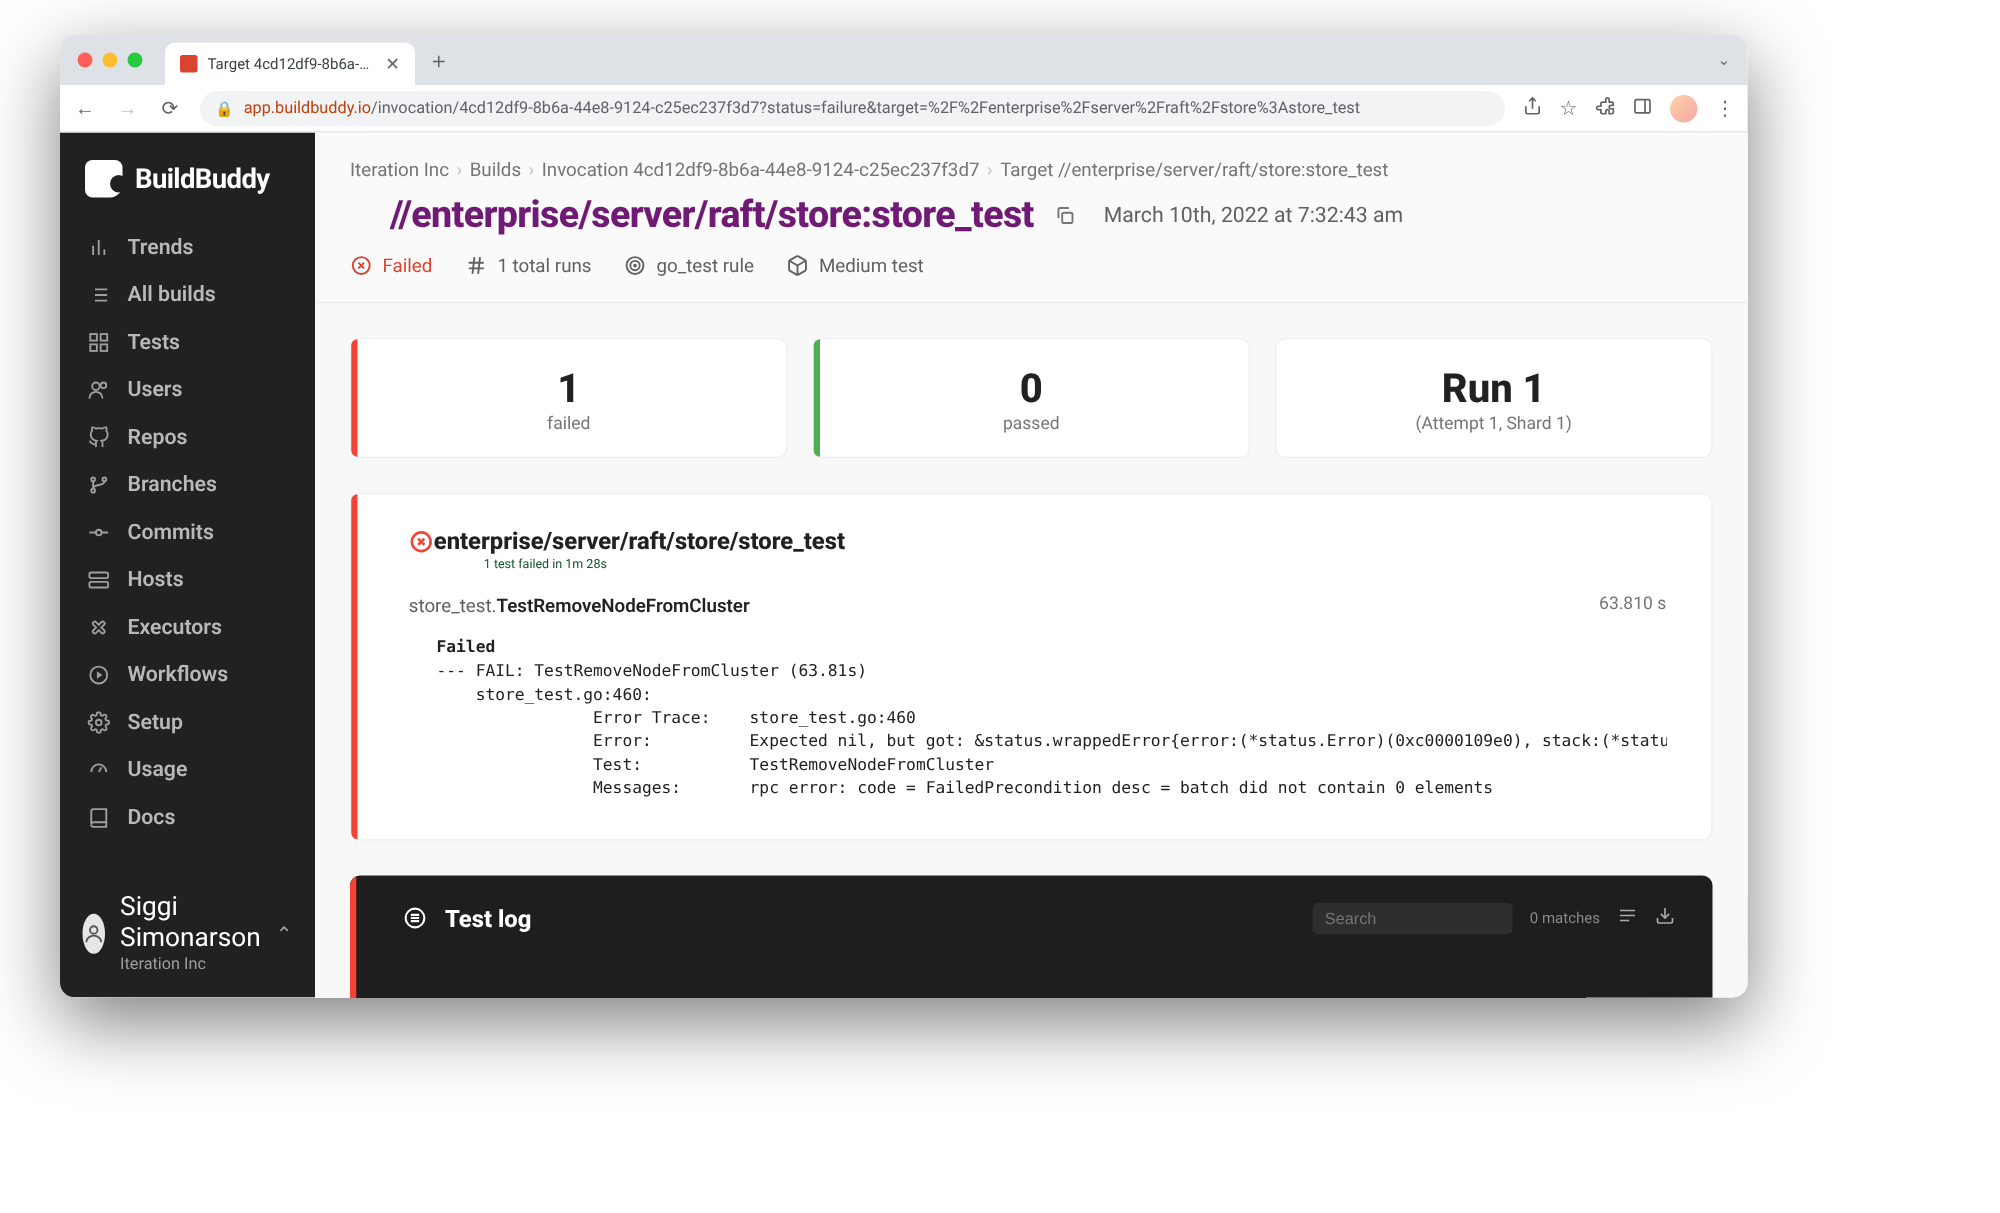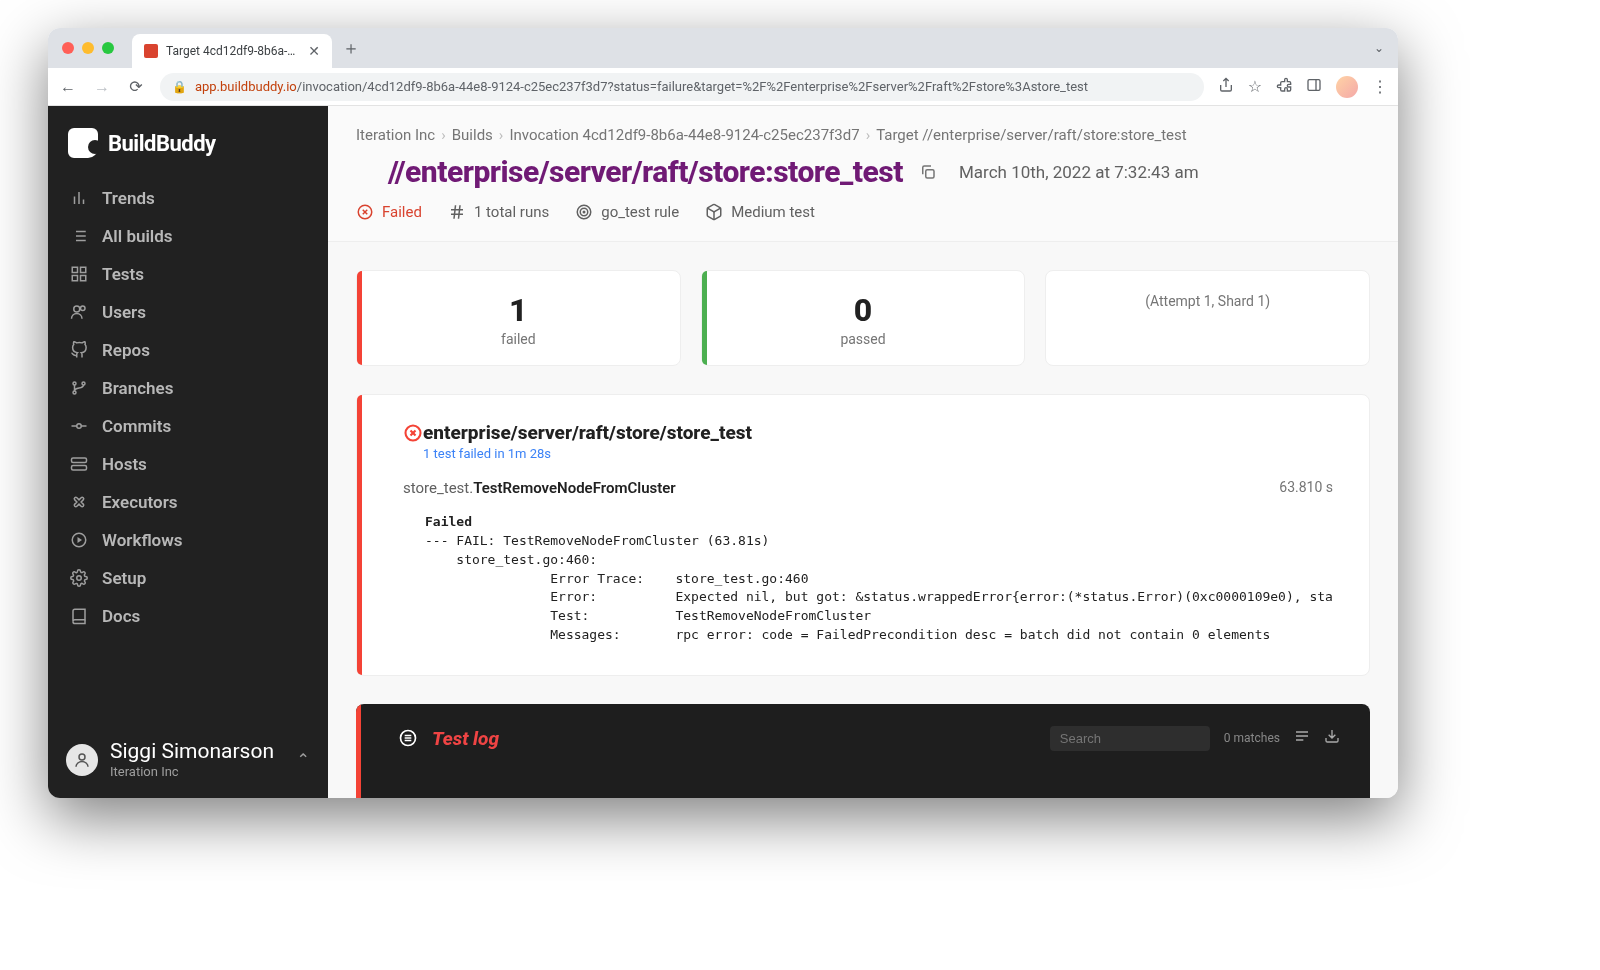--- a/index.html
+++ b/index.html
@@ -28,21 +28,21 @@
   .url-field { flex: 1; height: 28px; background: #f1f3f4; border-radius: 14px; display: flex; align-items: center; padding: 0 12px; gap: 8px; font-size: 13px; color: #202124; overflow: hidden; }
   .url-lock { font-size: 12px; color: #5f6368; }
   .url-text { white-space: nowrap; overflow: hidden; }
   .url-domain { color: #c2410c; }
   .url-path { color: #5f6368; }
   .url-actions { display: flex; gap: 14px; align-items: center; color: #5f6368; }
   .avatar-img { width: 22px; height: 22px; border-radius: 50%; background: linear-gradient(135deg,#ffd3a5,#f4a8a8); }
   
   
   .app { flex: 1; display: flex; overflow: hidden; }
-  .sidebar { width: 280px; background: #212121; color: #fff; display: flex; flex-direction: column; justify-content: center; }
+  .sidebar { width: 204px; background: #212121; color: #fff; display: flex; flex-direction: column; justify-content: center; }
   .logo-row { display: flex; align-items: center; gap: 10px; padding: 22px 20px 18px; }
   .logo-mark { width: 30px; height: 30px; background: #fff; border-radius: 6px 6px 10px 6px; position: relative; }
   .logo-mark::after { content:''; position:absolute; right:-4px; bottom:4px; width:14px; height:14px; background:#212121; border-radius:50%; }
   .logo-text { font-size: 22px; font-weight: 700; letter-spacing: -0.5px; }
   .nav-list { display: flex; flex-direction: column; padding: 4px 10px; gap: 2px; }
   .nav-item { display: flex; align-items: center; gap: 14px; padding: 8px 12px; border-radius: 6px; font-size: 17px; font-weight: 600; color: #b8b8b8; cursor: pointer; }
   .nav-item svg, .nav-item .ico { width: 18px; height: 18px; stroke: #9e9e9e; fill: none; stroke-width: 2; flex-shrink:0; }
   .sidebar-spacer { flex: 1; }
   .sidebar-footer { display: flex; align-items: center; gap: 12px; padding: 16px 18px 18px; }
   .sb-avatar { width: 32px; height: 32px; border-radius: 50%; background: #e6e6e6; display:flex; align-items:center; justify-content:center; }
@@ -76,32 +76,32 @@
   .stat-card.green::before { background:#4caf50; }
   .stat-big { font-size:32px; font-weight:800; color:#212121; }
   .stat-label { font-size:14px; color:#757575; margin-top:2px; }
   
   .fail-card { background:#fff; border:1px solid #eee; border-radius:8px; padding:26px 36px 30px 46px; position:relative; }
   .fail-card::before { content:''; position:absolute; left:0; top:0; bottom:0; width:5px; background:#f44336; border-radius:8px 0 0 8px; }
   .fail-header { display:flex; align-items:flex-start; }
   .fail-x { color:#f44336; flex-shrink:0; margin-top:2px;}
   .fail-x svg{ width:20px; height:20px; stroke:#f44336; fill:none; stroke-width:2.5;}
   .fail-title { font-size:19px; font-weight:800; color:#212121; }
-  .fail-sub { font-size:13px; color:#3b82f6; margin-top:2px; }
+  .fail-sub { font-size:10px; color:#14532d; margin-top:2px;margin-left:40px; }
   .test-row { display:flex; justify-content:space-between; margin-top:18px; font-size:15px; color:#424242; }
   .test-name .pkg { color:#616161; }
   .test-name .fn { font-weight:600; color:#212121; }
   .test-time { color:#757575; font-size:14px; }
   .test-output { margin-top:8px; padding:8px 0 0 22px; font-family:ui-monospace,Menlo,Consolas,monospace; font-size:13px; color:#212121; white-space:pre; line-height:1.45; overflow-x:auto; }
   .test-output .failed-lbl { font-weight:700; }
   
   .log-card { background:#1e1e1e; border-radius:8px; padding:22px 30px 0 42px; color:#e0e0e0; position:relative; overflow:hidden; }
   .log-card::before { content:''; position:absolute; left:0; top:0; bottom:0; width:5px; background:#f44336; border-radius:8px 0 0 8px; }
   .log-header { display:flex; align-items:center; gap:14px; margin-bottom:14px; }
-  .log-title { font-size:19px; font-weight:800; color:#ef4444;font-style:italic; }
+  .log-title { font-size:19px; font-weight:800; color:#ffffff; }
   .log-spacer{flex:1;}
   .log-search { background:#2e2e2e; border:none; border-radius:4px; padding:5px 10px; color:#aaa; font-size:13px; width:160px; }
   .log-matches { font-size:12px; color:#888; }
   .log-tool { color:#aaa; cursor:pointer; }
   .log-lines { font-family:ui-monospace,Menlo,Consolas,monospace; font-size:13px; line-height:1.55; white-space:pre; overflow:hidden; }
 </style>
 </head>
 <body>
 
 <div class="browser-window">
@@ -235,20 +235,27 @@
           </div>
         <div class="nav-item">
             <svg class="ico" viewBox="0 0 24 24">
               <circle cx="12" cy="12" r="3"></circle>
               <path d="M19.4 15a1.65 1.65 0 00.33 1.82l.06.06a2 2 0 11-2.83 2.83l-.06-.06a1.65 1.65 0 00-1.82-.33 1.65 1.65 0 00-1 1.51V21a2 2 0 01-4 0v-.09a1.65 1.65 0 00-1-1.51 1.65 1.65 0 00-1.82.33l-.06.06a2 2 0 11-2.83-2.83l.06-.06a1.65 1.65 0 00.33-1.82 1.65 1.65 0 00-1.51-1H3a2 2 0 010-4h.09a1.65 1.65 0 001.51-1 1.65 1.65 0 00-.33-1.82l-.06-.06a2 2 0 112.83-2.83l.06.06a1.65 1.65 0 001.82.33h0a1.65 1.65 0 001-1.51V3a2 2 0 014 0v.09a1.65 1.65 0 001 1.51h0a1.65 1.65 0 001.82-.33l.06-.06a2 2 0 112.83 2.83l-.06.06a1.65 1.65 0 00-.33 1.82v0a1.65 1.65 0 001.51 1H21a2 2 0 010 4h-.09a1.65 1.65 0 00-1.51 1z"></path>
             </svg>
             <span>Setup</span>
           </div>
         <div class="nav-item">
             <svg class="ico" viewBox="0 0 24 24">
+              <path d="M4 14a8 8 0 0116 0"></path>
+              <line x1="12" y1="14" x2="15" y2="9"></line>
+            </svg>
+            <span>Usage</span>
+          </div>
+        <div class="nav-item">
+            <svg class="ico" viewBox="0 0 24 24">
               <path d="M4 19.5A2.5 2.5 0 016.5 17H20V3H6.5A2.5 2.5 0 004 5.5v14z"></path>
               <path d="M4 19.5A2.5 2.5 0 006.5 22H20v-5"></path>
             </svg>
             <span>Docs</span>
           </div>
       </div>
       <div class="sidebar-spacer"></div>
       <div class="sidebar-footer">
         <div class="sb-avatar">
             <svg viewBox="0 0 24 24">
@@ -324,20 +331,21 @@
         <div class="stats-row">
           <div class="stat-card red">
             <div class="stat-big">1</div>
             <div class="stat-label">failed</div>
           </div>
           <div class="stat-card green">
             <div class="stat-big">0</div>
             <div class="stat-label">passed</div>
           </div>
           <div class="stat-card">
+            <div class="stat-big">Run 1</div>
             <div class="stat-label">(Attempt 1, Shard 1)</div>
           </div>
         </div>
 
         <div class="fail-card">
           <div class="fail-header">
             <div class="fail-x"><svg viewBox="0 0 24 24">
                   <circle cx="12" cy="12" r="9"></circle>
                   <line x1="9" y1="9" x2="15" y2="15"></line>
                   <line x1="15" y1="9" x2="9" y2="15"></line>

